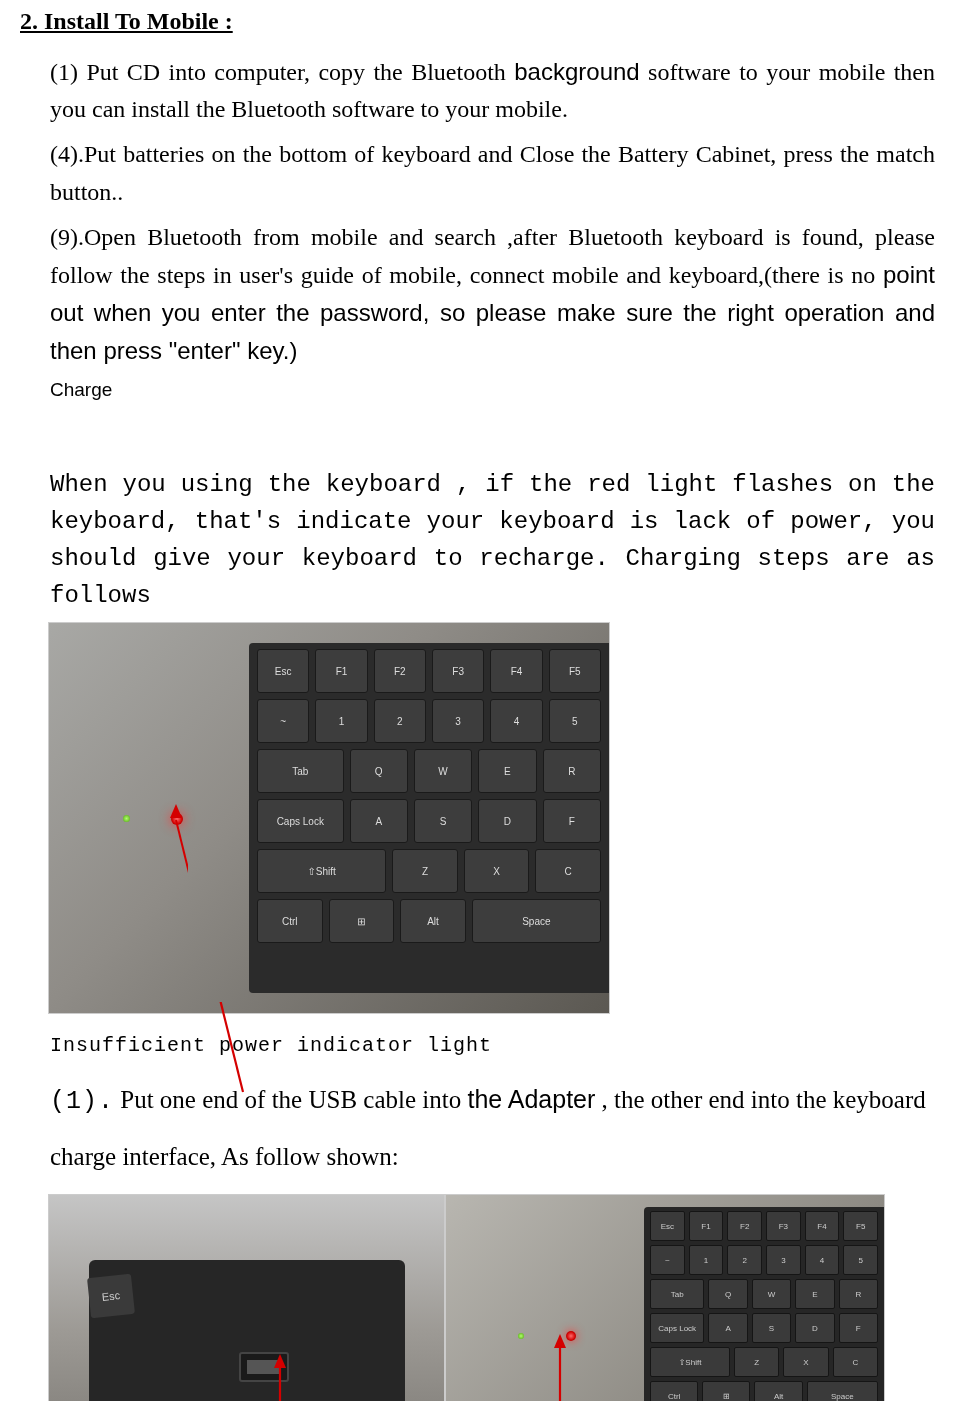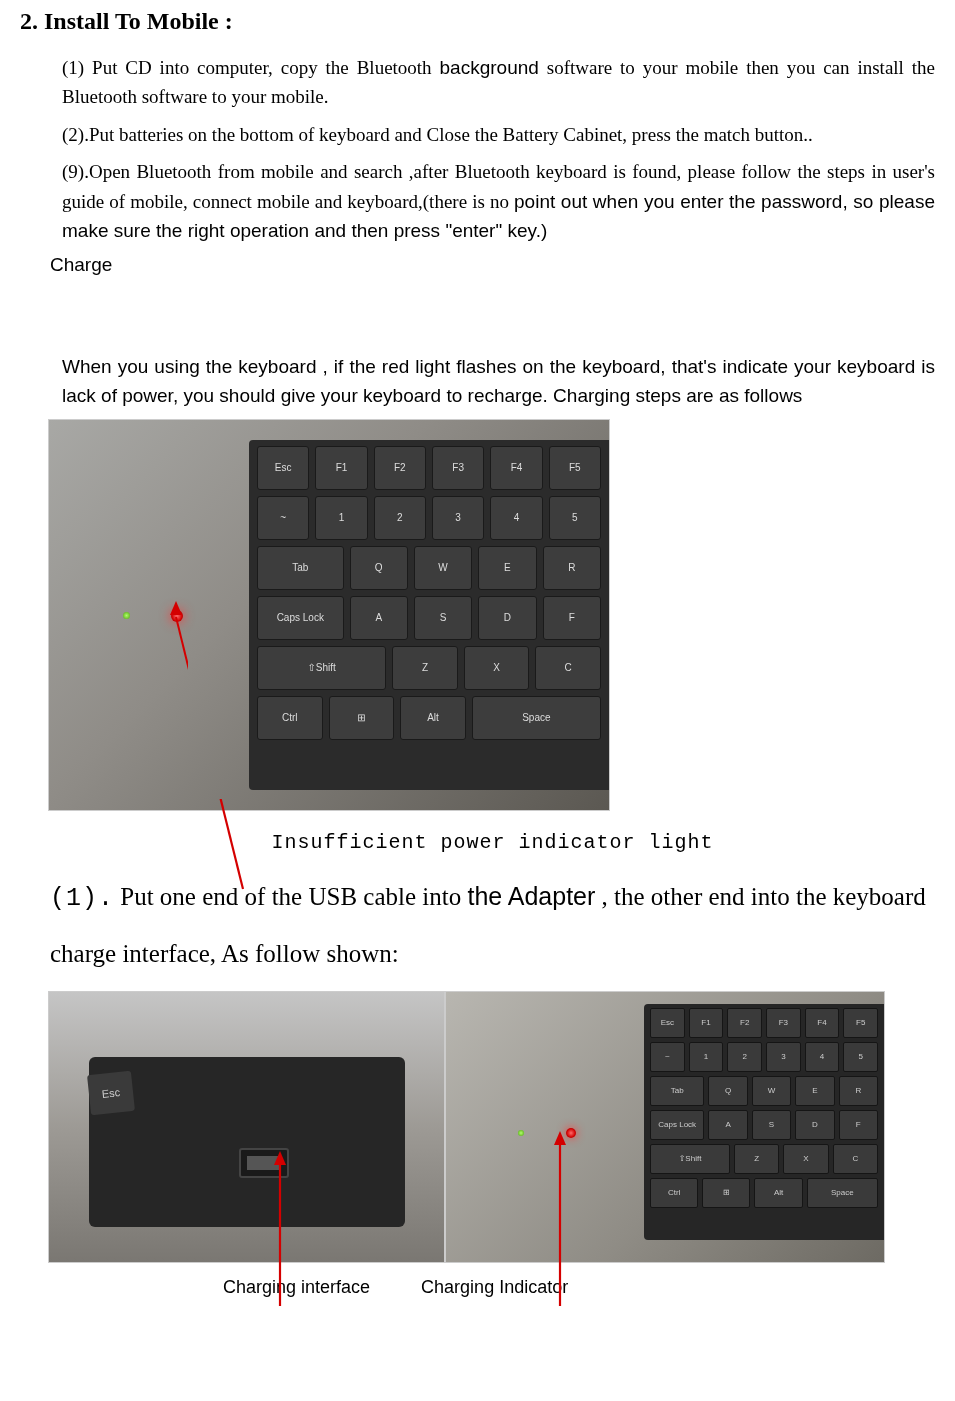--- a/index.html
+++ b/index.html
@@ -7,41 +7,41 @@
       margin: 0;
       padding: 8px 20px 20px 20px;
       width: 955px;
       box-sizing: border-box;
       color: #000;
     }
     .section-title {
       font-size: 24px;
       font-weight: bold;
       margin: 0 0 18px 0;
+      text-decoration: underline;
     }
     .para {
+      font-size: 24px;
+      text-align: justify;
+      margin: 0 0 8px 30px;
+      line-height: 1.55;
+    }
+    .sans {
+      font-family: Arial, sans-serif;
+    }
+    .charge-label {
+      font-family: Arial, sans-serif;
       font-size: 19px;
-      text-align: justify;
-      margin: 0 0 8px 42px;
-      line-height: 1.55;
-    }
-    .sans {
-      font-family: Arial, sans-serif;
-    }
-    .charge-label {
-      font-family: Arial, sans-serif;
-      font-size: 19px;
-      margin: 5px 0 20px 30px;
+      margin: 5px 0 9px 30px;
     }
     .shown-label {
       font-family: 'Courier New', monospace;
       font-size: 20px;
       letter-spacing: 1px;
       margin: 20px 0 15px 30px;
-      text-align: center;
     }
     .step-para {
       font-size: 25px;
       margin: 0 0 10px 30px;
       line-height: 2.2;
     }
     .mono {
       font-family: 'Courier New', monospace;
       letter-spacing: 1px;
     }
@@ -232,31 +232,31 @@
 <body>
 
 
 
 <h2 class="section-title">2. Install To Mobile :</h2>
 
 <p class="para">
   <span>(1) Put CD into computer, copy the Bluetooth </span><span class="sans">background</span><span> software to your mobile then you can install the Bluetooth software to your mobile.</span>
 </p>
 
-<p class="para">(2).Put batteries on the bottom of keyboard and Close the Battery Cabinet, press the match button..</p>
+<p class="para">(4).Put batteries on the bottom of keyboard and Close the Battery Cabinet, press the match button..</p>
 
 <p class="para">
   <span>(9).Open Bluetooth from mobile and search ,after Bluetooth keyboard is found, please follow the steps in user's guide of mobile, connect mobile and keyboard,(there is no </span><span class="sans">point out when you enter the password, so please make sure the right operation and then press "enter" key.)</span>
 </p>
 
 <p class="charge-label">Charge</p>
 
 <br><br>
 
-<p class="para sans" style="margin-top:20px;">When you using the keyboard , if the red light flashes on the keyboard, that's indicate your keyboard is lack of power, you should give your keyboard to recharge. Charging steps are as follows</p>
+<p class="para sans" style="margin-top:20px;font-family:Liberation Mono, monospace;">When you using the keyboard , if the red light flashes on the keyboard, that's indicate your keyboard is lack of power, you should give your keyboard to recharge. Charging steps are as follows</p>
 
 <div class="rel-container">
   <div class="img-box1">
     <div class="img-box1-kb">
       <div class="kb-row">
         <div class="kb-key">Esc</div>
         <div class="kb-key">F1</div>
         <div class="kb-key">F2</div>
         <div class="kb-key">F3</div>
         <div class="kb-key">F4</div>

